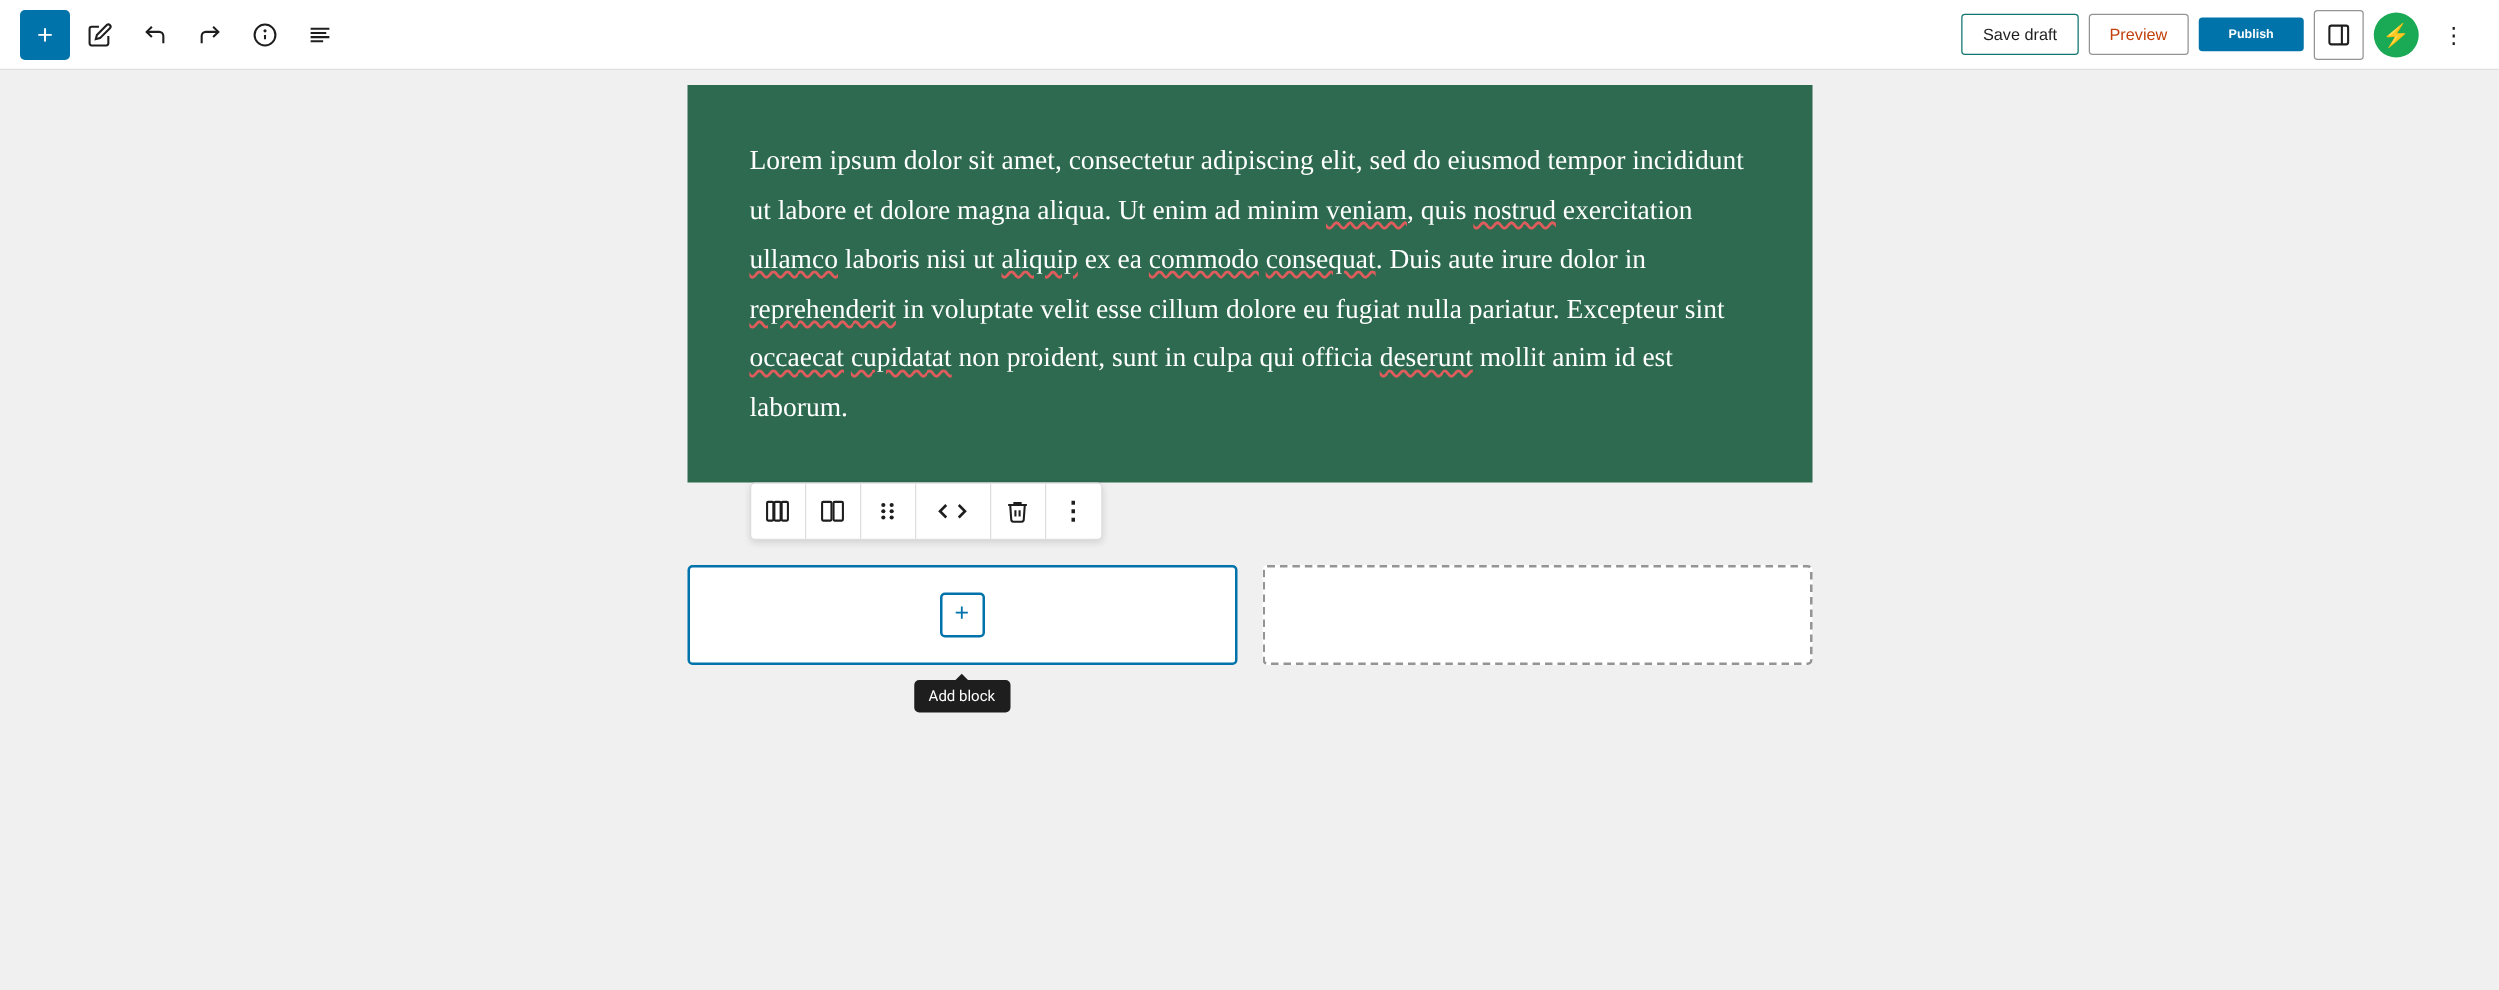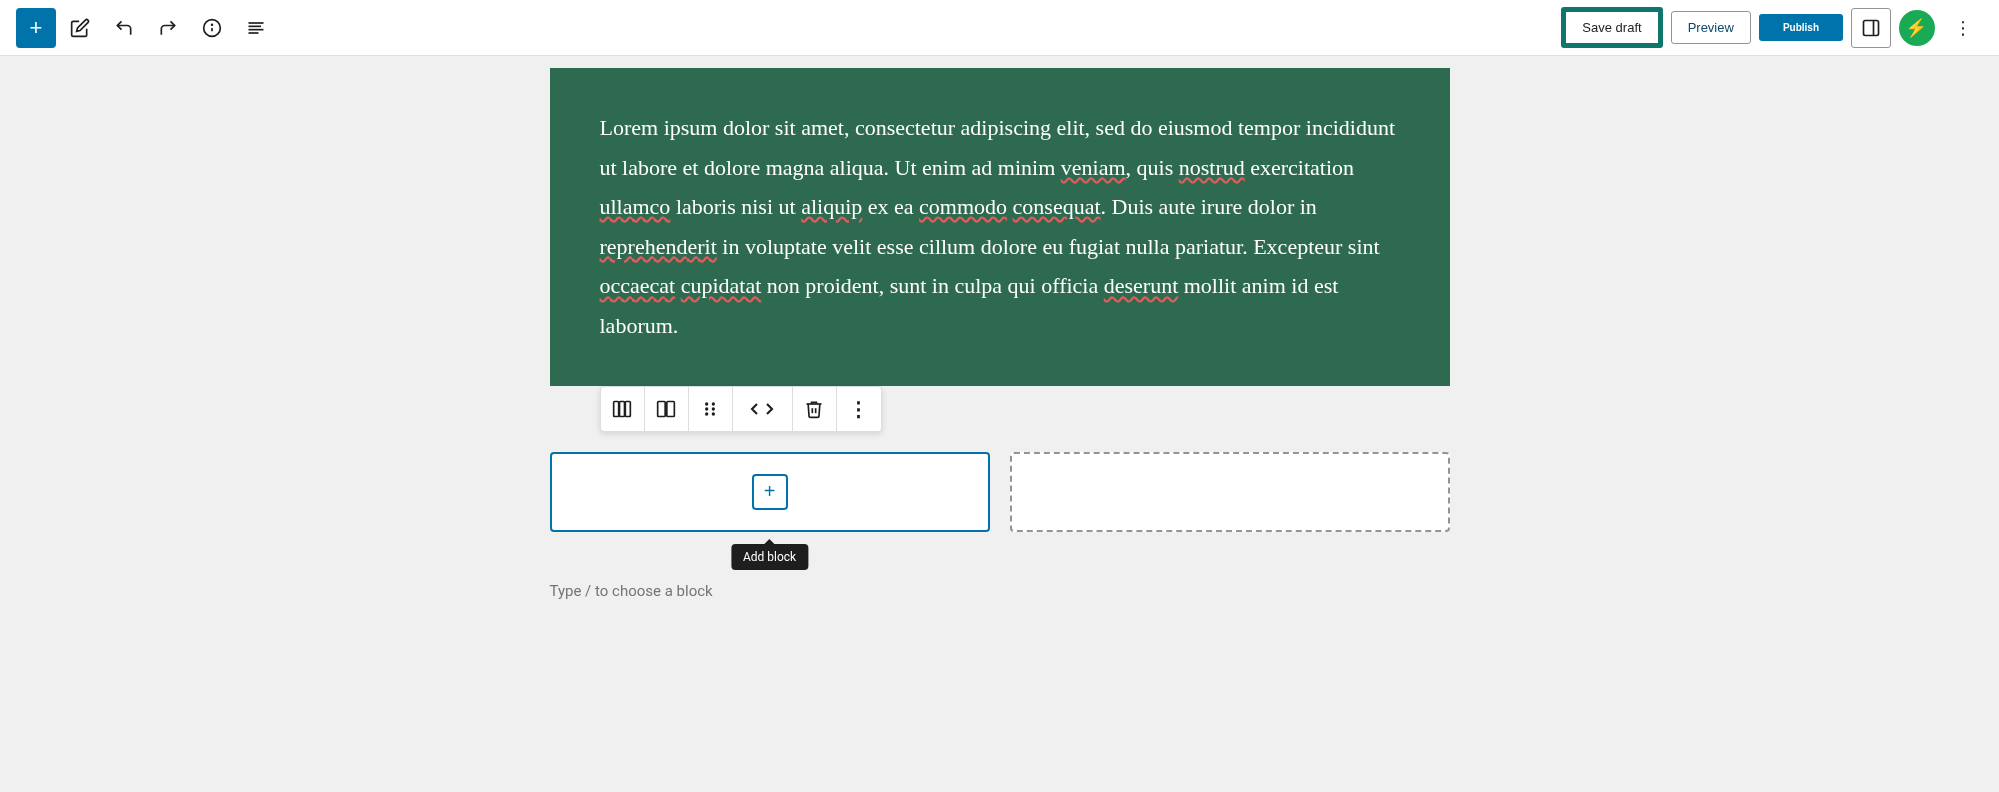--- a/index.html
+++ b/index.html
@@ -60,35 +60,35 @@
       cursor: pointer;
       display: flex;
       align-items: center;
       justify-content: center;
       border-radius: 4px;
       color: #1e1e1e;
     }
 
     .btn-save-draft {
       background: #fff;
-      border: 5px solid #0f766e;
+      border: 1px solid #0f766e;
       border-radius: 3px;
       padding: 8px 16px;
       font-size: 13px;
       cursor: pointer;
       color: #1e1e1e;
     }
     .btn-preview {
       background: #fff;
       border: 1px solid #949494;
       border-radius: 3px;
       padding: 8px 16px;
       font-size: 13px;
       cursor: pointer;
-      color: #0c4a6e;
+      color: #c2410c;
     }
     .btn-publish {
       background: #0073aa;
       border: none;
       border-radius: 3px;
       padding: 8px 24px;
       font-size: 10px;
       font-weight: 600;
       cursor: pointer;
       color: #fff;
@@ -416,16 +416,15 @@
         </button>
 
         <div class="add-block-tooltip">
           <span>Add block</span>
         </div>
       </div>
 
       <div class="column-right"></div>
     </div>
 
-    <p class="type-hint">Type / to choose a block</p>
 
   </div>
 </div>
 
 </body></html>

